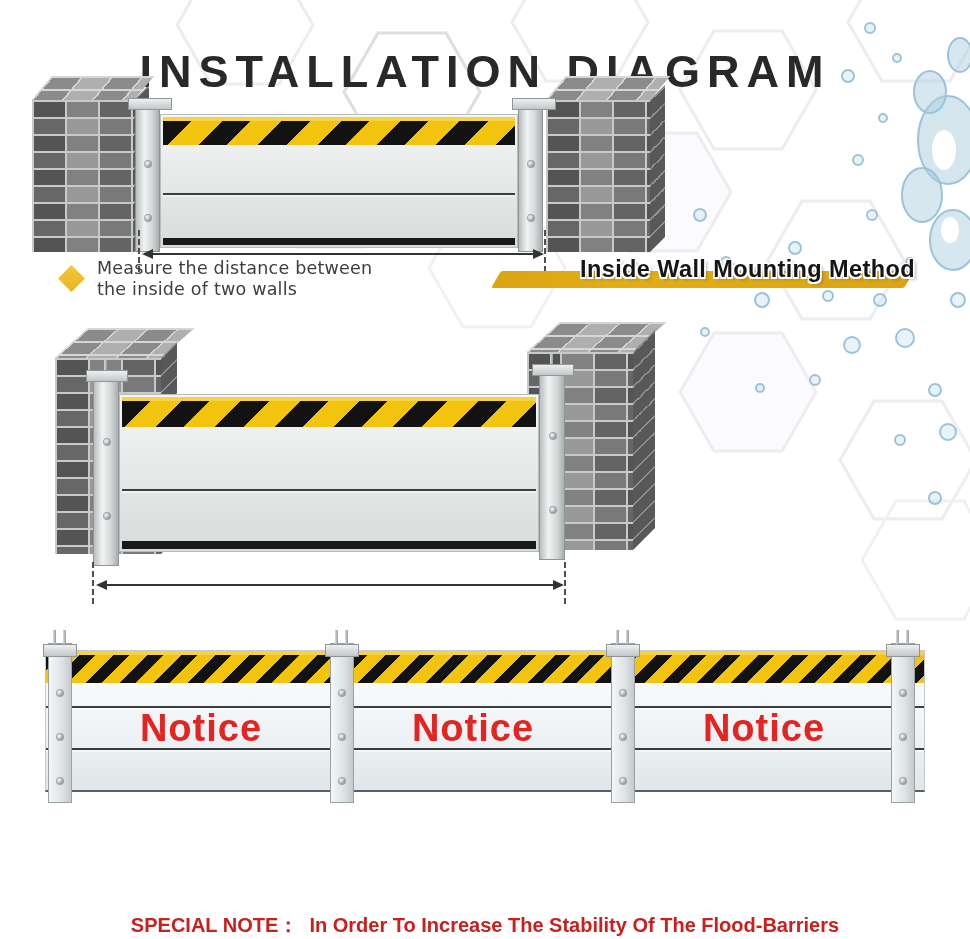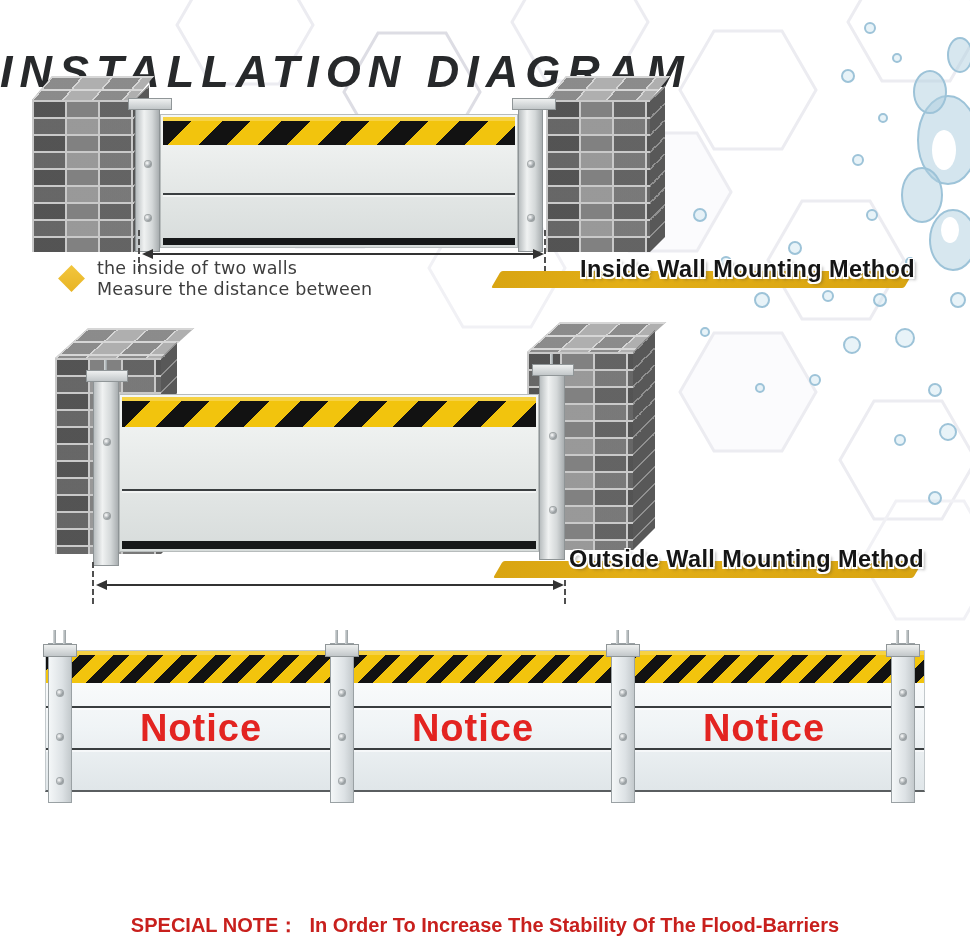--- a/index.html
+++ b/index.html
@@ -4,23 +4,23 @@
 <style>
   html,body{margin:0;padding:0;background:#fff;}
   .page{position:relative;width:970px;height:939px;overflow:hidden;background:#fff;
         font-family:"Liberation Sans",sans-serif;}
   .abs{position:absolute;}
 
   
   .bg-svg{position:absolute;inset:0;pointer-events:none;}
 
   
-  .title{position:absolute;left:0;right:0;top:16px;
+  .title{position:absolute;left:0;right:0;top:16px;text-align:center;
          font-weight:bold;font-size:45px;letter-spacing:7px;
-         color:var(--title-dark,#27292b);font-style:italic;}
+         color:var(--title-dark,#27292b);}
 
   
   .brick{background-color:#828282;background-image:
       repeating-linear-gradient(90deg,#c9c9c9 0 2px,transparent 2px 33px),
       repeating-linear-gradient(180deg,#c9c9c9 0 2px,transparent 2px 17px),
       repeating-linear-gradient(90deg,rgba(10,10,10,.28) 0 33px,rgba(255,255,255,.12) 33px 66px,rgba(50,50,50,.20) 66px 99px),
       repeating-linear-gradient(180deg,rgba(0,0,0,.14) 0 17px,rgba(255,255,255,.07) 17px 34px);}
   .brick-top{background-color:#a2a2a2;background-image:
       repeating-linear-gradient(90deg,#d6d6d6 0 2px,transparent 2px 30px),
       repeating-linear-gradient(180deg,#d6d6d6 0 2px,transparent 2px 13px),
@@ -174,22 +174,22 @@
       <div class="abs dash" style="left:514px;top:160px;height:42px;"></div>
       <div class="abs mline" style="left:116px;top:183px;width:396px;"></div>
       <div class="abs ah ah-l" style="left:112px;top:179px;"></div>
       <div class="abs ah ah-r" style="left:503px;top:179px;"></div>
     </div>
   </div>
 
   <div class="abs caption" style="left:55px;top:258px;width:400px;">
     <div class="abs diamond" style="left:7px;top:11px;"></div>
     <div style="margin-left:42px;">
+      <div>Measure the distance between</div>
       <div>the inside of two walls</div>
-      <div>Measure the distance between</div>
     </div>
   </div>
   <div class="abs method" style="left:490px;top:256px;width:425px;">
     <div class="band"></div>
     <span class="mtext">Inside Wall Mounting Method</span>
   </div>
 
   <div class="abs" style="left:30px;top:322px;width:650px;height:290px;">
 
     <div class="abs brick-top" style="left:25px;top:6px;width:106px;height:30px;transform:skewX(-48deg);transform-origin:0 100%;"></div>
@@ -221,24 +221,20 @@
 
     <div class="abs" style="left:0;top:0;width:650px;height:290px;">
       <div class="abs dash" style="left:62px;top:240px;height:42px;"></div>
       <div class="abs dash" style="left:534px;top:240px;height:42px;"></div>
       <div class="abs mline" style="left:70px;top:262px;width:462px;"></div>
       <div class="abs ah ah-l" style="left:66px;top:258px;"></div>
       <div class="abs ah ah-r" style="left:523px;top:258px;"></div>
     </div>
   </div>
 
-  <div class="abs method" style="left:492px;top:546px;width:432px;">
-    <div class="band"></div>
-    <span class="mtext">Outside Wall Mounting Method</span>
-  </div>
 
   <div class="abs" style="left:33px;top:625px;width:905px;height:195px;">
     <div class="abs bpanels" style="left:12px;width:880px;top:25px;height:142px;">
       <div class="abs bhazard" style="left:0;right:0;top:0;height:28px;"></div>
       <div class="abs seam" style="left:0;right:0;top:55px;"></div>
       <div class="abs seam" style="left:0;right:0;top:97px;"></div>
     </div>
     <div class="notice" style="left:58px;top:82px;">Notice</div>
     <div class="notice" style="left:330px;top:82px;">Notice</div>
     <div class="notice" style="left:621px;top:82px;">Notice</div>

